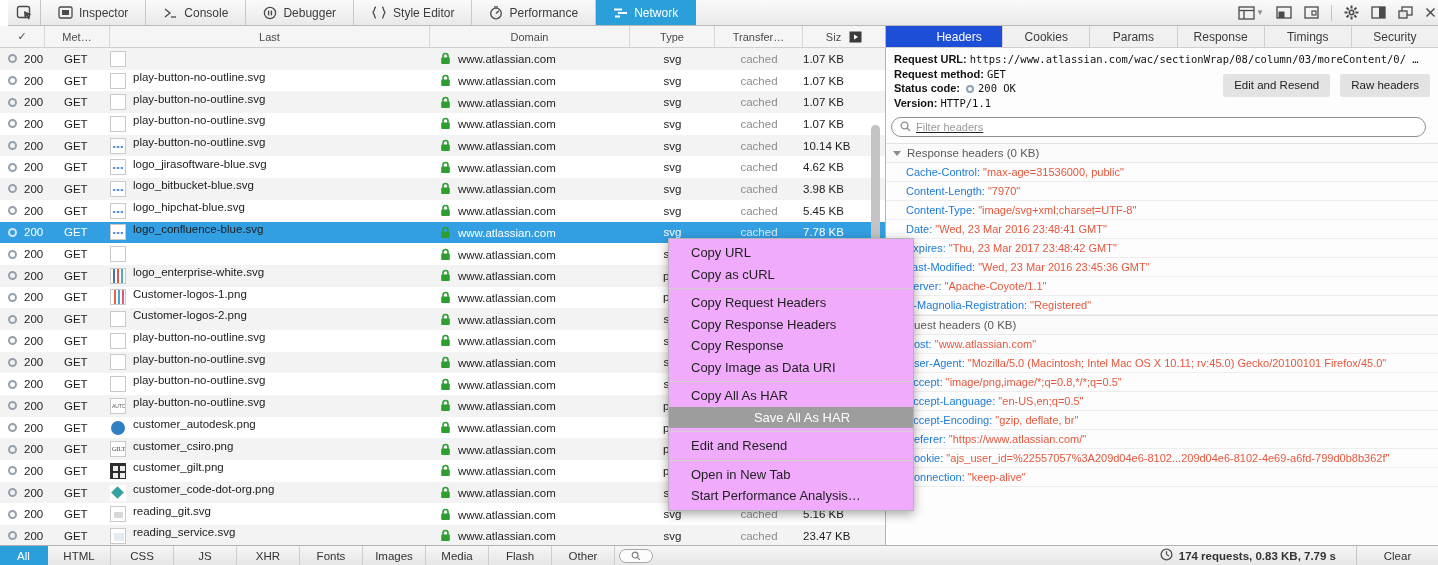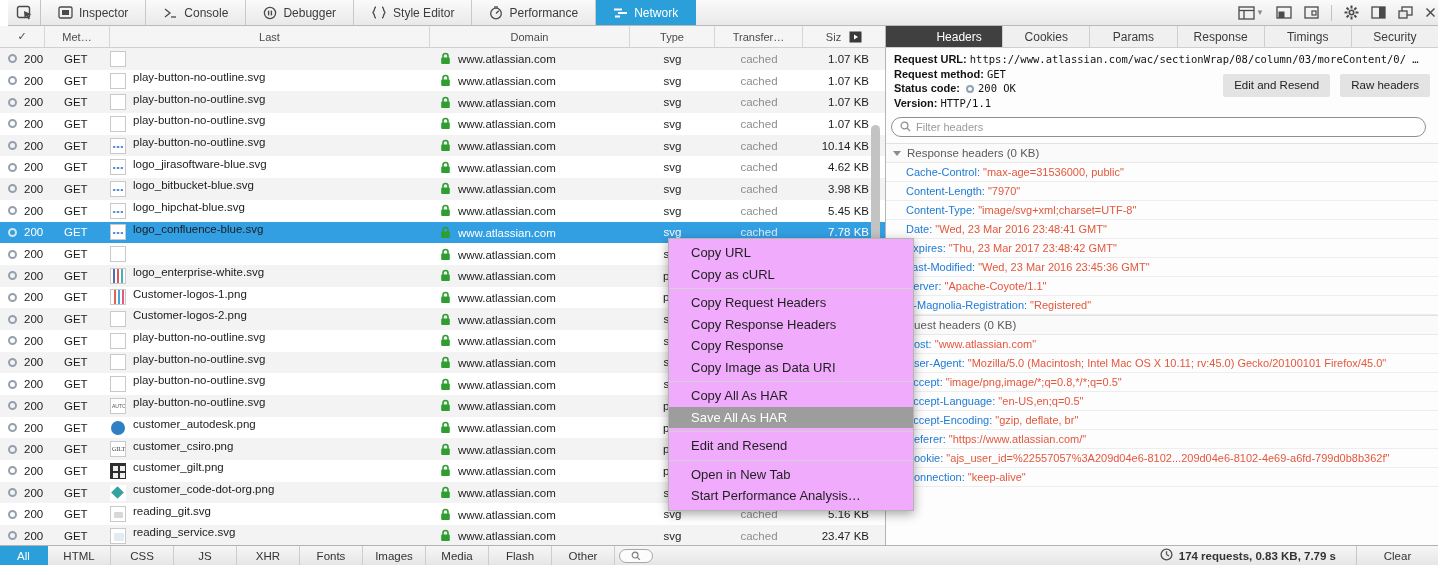--- a/index.html
+++ b/index.html
@@ -27,21 +27,21 @@
   
   .colheaders { position:absolute; top:26px; left:0; width:885px; height:22px;
     background:#f5f5f5; border-bottom:1px solid #cfcfcf; display:flex; font-size:11px; color:#4a4a4a; }
   .colh { display:flex; align-items:center; justify-content:center; border-right:1px solid #d6d6d6; position:relative; }
   .colh:last-child { border-right:none; }
   .dettabs { position:absolute; top:26px; left:885px; width:553px; height:22px;
     background:#f0f0f0; border-bottom:1px solid #cfcfcf; border-left:1px solid #b5b5b5;
     display:flex; font-size:12px; color:#3c3c3c; }
   .dettab { flex:1; display:flex; align-items:center; justify-content:center; border-right:1px solid #cfcfcf; cursor:default; }
   .dettab:last-child { border-right:none; }
-  .dettab.active { background:#404040; color:#fff;padding-left:30px; }
+  .dettab.active { background:#1d4ed8; color:#fff;padding-left:30px; }
 
   
   .reqtable { position:absolute; top:48px; left:0; width:885px; height:497px; overflow:hidden; background:#fff; }
   .trow { height:21.7px; display:flex; align-items:center; font-size:11.5px; color:#1c1c1c; }
   .trow.odd  { background:#f3f3f4; }
   .trow.even { background:#fff; }
   .trow.sel  { background:#339fe3; color:#fff; }
   .c-status { width:58px; display:flex; align-items:center; }
   .scircle { width:9px; height:9px; border:2px solid #95a0ac; border-radius:50%; margin-left:8px; }
   .trow.sel .scircle { border-color:#cfe5f5; }
@@ -49,21 +49,21 @@
   .c-method { width:52px; padding-left:6px; }
   .c-file { width:320px; display:flex; align-items:center; overflow:hidden; }
   .thumb { width:16px; height:16px; flex:0 0 16px; background:#fff; border:1px solid #c9c9c9; position:relative; overflow:hidden; }
   .fname { margin-left:7px; white-space:nowrap;margin-top:36px; }
   .c-domain { width:200px; display:flex; align-items:flex-end; overflow:hidden; }
   .lock { margin-left:10px; display:flex; }
   .dname { margin-left:7px; white-space:nowrap; }
   .c-type { width:85px; text-align:center; }
   .c-transfer { width:88px; text-align:center; color:#8d8d8d; }
   .trow.sel .c-transfer { color:#d9ecfa; }
-  .c-size { width:82px; text-align:right; padding-right:16px; }
+  .c-size { width:82px; padding-right:16px; }
 
   
   .t-squiggle::after { content:""; position:absolute; left:2px; right:2px; top:7px; height:2px;
     background:repeating-linear-gradient(90deg,#5b8fd6 0 2px,#cfe0f5 2px 4px); }
   .t-bars1 { background:linear-gradient(90deg,#fff 0 2px,#4a6fb5 2px 4px,#fff 4px 6px,#e05a4e 6px 8px,#fff 8px 10px,#45b0b5 10px 12px,#fff 12px 14px,#e08b4e 14px 16px); }
   .t-bars2 { background:linear-gradient(90deg,#fff 0 3px,#e0654e 3px 5px,#fff 5px 7px,#4aa3d9 7px 9px,#fff 9px 11px,#e05a7e 11px 13px,#fff 13px 16px); }
   .t-autodesk::after { content:"AUTO"; position:absolute; left:1px; top:4px; font-size:5px; color:#555; letter-spacing:0; }
   .t-csiro { border:none; } .t-csiro::after { content:""; position:absolute; left:1px; top:1px; width:14px; height:14px; border-radius:50%; background:#2f7fc4; }
   .t-gilt::after { content:"GILT"; position:absolute; left:1px; top:4px; font-size:6px; color:#333; font-family:"Liberation Serif",serif; }
   .t-codeorg { background:#2e2e2e; border-color:#2e2e2e; }
@@ -75,33 +75,33 @@
   .t-agile::after { content:""; position:absolute; left:3px; top:4px; width:10px; height:8px; background:#e2ecf2; }
 
   
   .tscroll { position:absolute; left:871px; top:125px; width:9px; height:166px; background:#c3c3c3; border-radius:4.5px; }
 
   
   .ctxmenu { position:absolute; left:668px; top:238px; width:246px;
     background:#f0abfc; border:1px solid #b4b4b4; box-shadow:0 3px 10px rgba(0,0,0,.35);
     padding:3px 0; font-size:13px; color:#1f1f1f; z-index:30; }
   .mitem { height:21.5px; line-height:21.5px; padding-left:22px; white-space:nowrap; cursor:default; }
-  .mitem.hl { background:#9d9d9d; color:#fff; }
+  .mitem.hl { background:#9d9d9d; color:#fff;text-align:center; }
   .msep { height:1px; background:#d2d2d2; margin:3px 0; }
 
   
   .details { position:absolute; top:48px; left:885px; width:553px; height:497px;
     background:#fdfdfd; border-left:1px solid #b5b5b5; overflow:hidden; font-size:11px; }
   .summary { padding:4px 0 2px 8px; line-height:14.5px; position:relative; }
   .sumlabel { font-weight:bold; color:#111; }
   .sumval { font-family:"DejaVu Sans Mono",monospace; font-size:10.5px; color:#111; }
   .stcircle { display:inline-block; width:8px; height:8px; border:2px solid #8fa2b5; border-radius:50%; vertical-align:-1px; margin:0 4px 0 6px; }
   .sumbtns { position:absolute; right:8px; top:26px; display:flex; gap:10px; }
   .sbtn { background:#e3e3e3; color:#222; font-size:11.5px; padding:4px 11px; border-radius:2px; cursor:default; }
-  .filterwrap { padding:5px 12px 6px 5px; }
+  .filterwrap { padding:5px 12px 6px 5px;text-decoration:underline; }
   .filterbox { display:flex; align-items:center; height:20px; border:1px solid #8f8f8f; border-radius:10px; background:#fff; padding:0 8px; }
   .filterbox input { border:none; outline:none; flex:1; font-size:11px; margin-left:5px; font-family:"Liberation Sans",sans-serif; color:#333; background:transparent; }
   .filterbox input::placeholder { color:#9a9a9a; }
   .sectionbar { height:20px; display:flex; align-items:center; background:#fafafa;
     border-top:1px solid #e2e2e2; border-bottom:1px solid #e9e9e9; color:#5a5a5a; padding-left:7px; font-size:11.5px; }
   .tri { width:0; height:0; border-left:4px solid transparent; border-right:4px solid transparent; border-top:5px solid #8b8b8b; margin-right:6px; }
   .hrow { height:19px; line-height:19px; border-bottom:1px solid #ededed; padding-left:20px; white-space:nowrap; overflow:hidden; }
   .hname { color:#1e7ad6; }
   .hval { color:#e4573d; }
 

